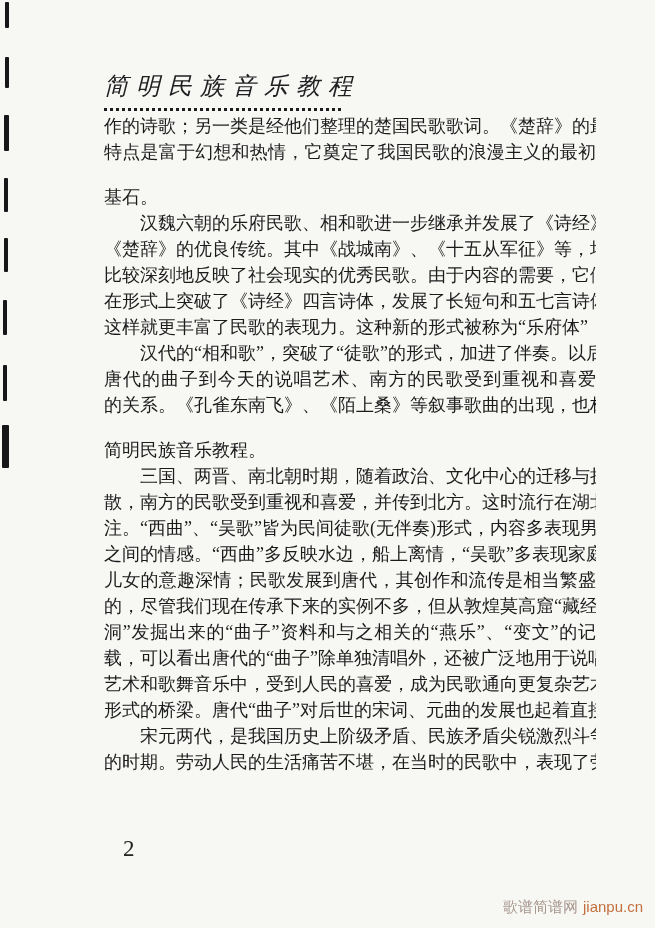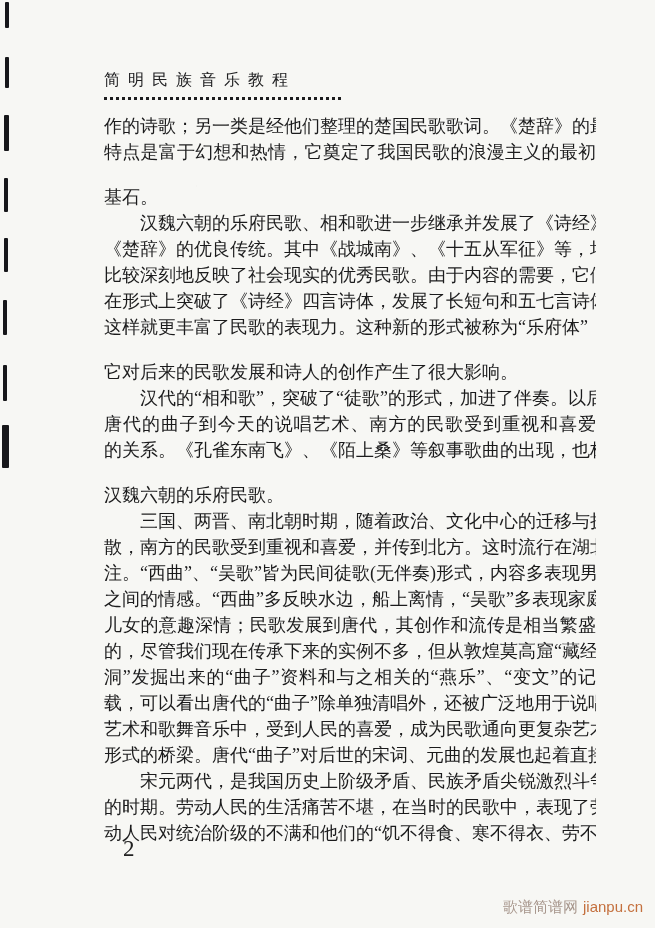--- a/index.html
+++ b/index.html
@@ -29,21 +29,22 @@
     border-radius: 1px;
   }
   
   .header {
     position: absolute;
     left: 104px;
     top: 70px;
     width: 260px;
   }
   .book-title {
-    font-size: 16px;
+    font-style: italic;
+    font-size: 24px;
     letter-spacing: 8px;
     color: #202022;
     white-space: nowrap;
   }
   .title-underline {
     margin-top: 6px;
     width: 240px;
     height: 3px;
     background: repeating-linear-gradient(90deg, #1d1d1f 0px, #1d1d1f 3px, transparent 3px, transparent 6px);
   }
@@ -112,38 +113,36 @@
 
   <div class="body-text" id="body-text">
       <div class="pline">作的诗歌；另一类是经他们整理的楚国民歌歌词。《楚辞》的最大</div>
       <div class="pline">特点是富于幻想和热情，它奠定了我国民歌的浪漫主义的最初</div>
       <div class="pline end">基石。</div>
       <div class="pline indent">汉魏六朝的乐府民歌、相和歌进一步继承并发展了《诗经》、</div>
       <div class="pline">《楚辞》的优良传统。其中《战城南》、《十五从军征》等，均为当时</div>
       <div class="pline">比较深刻地反映了社会现实的优秀民歌。由于内容的需要，它们</div>
       <div class="pline">在形式上突破了《诗经》四言诗体，发展了长短句和五七言诗体，</div>
       <div class="pline">这样就更丰富了民歌的表现力。这种新的形式被称为“乐府体”，</div>
-      <div class="pline end">它对后来的民歌发展和诗人的创作产生了很大影响。</div>
       <div class="pline indent">汉代的“相和歌”，突破了“徒歌”的形式，加进了伴奏。以后</div>
       <div class="pline">唐代的曲子到今天的说唱艺术、南方的民歌受到重视和喜爱</div>
       <div class="pline">的关系。《孔雀东南飞》、《陌上桑》等叙事歌曲的出现，也标明了</div>
-      <div class="pline end">汉魏六朝的乐府民歌。</div>
+      <div class="pline end">简明民族音乐教程。</div>
       <div class="pline indent">三国、两晋、南北朝时期，随着政治、文化中心的迁移与扩</div>
       <div class="pline">散，南方的民歌受到重视和喜爱，并传到北方。这时流行在湖北</div>
       <div class="pline">注。“西曲”、“吴歌”皆为民间徒歌(无伴奏)形式，内容多表现男女</div>
       <div class="pline">之间的情感。“西曲”多反映水边，船上离情，“吴歌”多表现家庭</div>
       <div class="pline">儿女的意趣深情；民歌发展到唐代，其创作和流传是相当繁盛</div>
       <div class="pline">的，尽管我们现在传承下来的实例不多，但从敦煌莫高窟“藏经</div>
       <div class="pline">洞”发掘出来的“曲子”资料和与之相关的“燕乐”、“变文”的记</div>
       <div class="pline">载，可以看出唐代的“曲子”除单独清唱外，还被广泛地用于说唱</div>
       <div class="pline">艺术和歌舞音乐中，受到人民的喜爱，成为民歌通向更复杂艺术</div>
       <div class="pline">形式的桥梁。唐代“曲子”对后世的宋词、元曲的发展也起着直接</div>
       <div class="pline indent">宋元两代，是我国历史上阶级矛盾、民族矛盾尖锐激烈斗争</div>
       <div class="pline">的时期。劳动人民的生活痛苦不堪，在当时的民歌中，表现了劳</div>
-      <div class="pline">动人民对统治阶级的不满和他们的“饥不得食、寒不得衣、劳不</div>
     </div>
 
   <div class="page-number">2</div>
 
   <div class="watermark">
     <span class="site-name">歌谱简谱网</span><span class="site-url">jianpu.cn</span>
   </div>
 
 </div>
 

